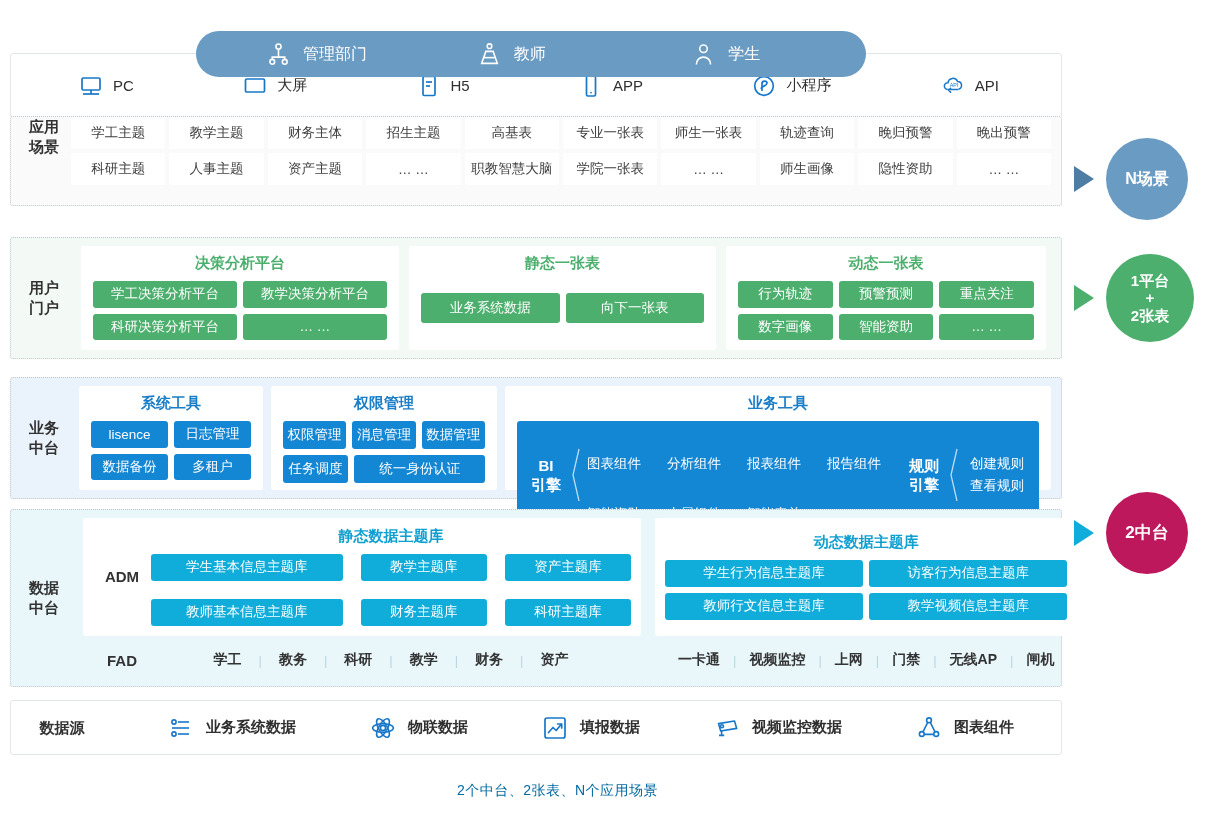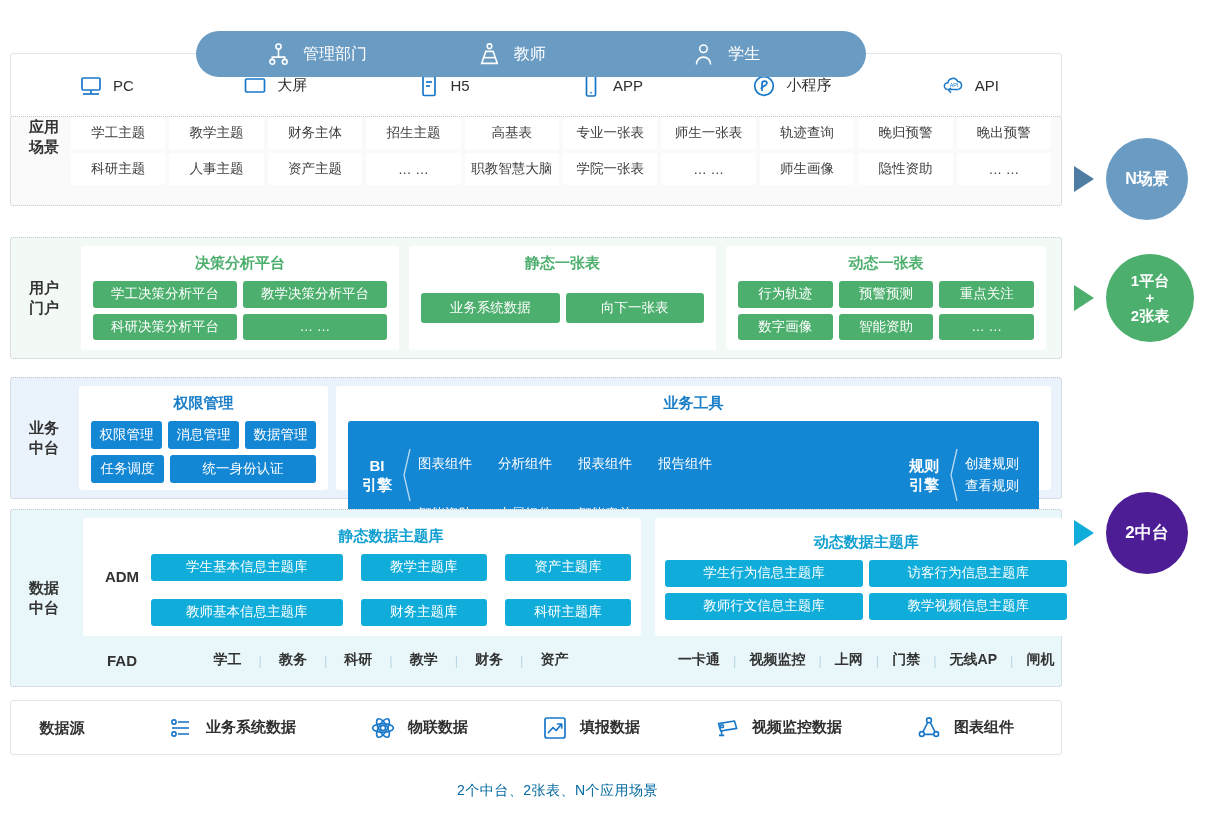--- a/index.html
+++ b/index.html
@@ -224,21 +224,21 @@
   .engine-items {
     display: flex;
     flex-direction: column;
     justify-content: center;
     gap: 4px;
     padding: 0 6px;
   }
   .engine-items .line { display: flex; gap: 14px; }
   .engine-items .line span { font-size: 13.5px; color: #fff; white-space: nowrap; }
   #bi-items .line span { width: 66px; margin-top: 28px; }
-  #rule-items .line span { width: 64px; }
+  #rule-items .line span { width: 64px; text-align: center; }
   .engine-spacer { flex: 1; }
 
   
   #data-section {
     left: 10px; top: 509px;
     width: 1052px; height: 178px;
     background: #e9f7fb;
     display: flex;
     align-items: stretch;
     padding: 8px 10px 8px 6px;
@@ -348,21 +348,21 @@
     color: #fff;
     font-weight: bold;
     line-height: 1.14;
     text-align: center;
   }
   #badge-scene { left: 1074px; top: 138px; }
   #badge-scene .circle { width: 82px; height: 82px; background: #6a9bc3; font-size: 16px; }
   #badge-portal { left: 1074px; top: 254px; }
   #badge-portal .circle { width: 88px; height: 88px; background: #4caf6d; font-size: 15px; }
   #badge-mid { left: 1074px; top: 492px; }
-  #badge-mid .circle { width: 82px; height: 82px; background: #4c1d95; font-size: 17px; }
+  #badge-mid .circle { width: 82px; height: 82px; background: #be185d; font-size: 17px; }
 
   
   #footer-caption {
     position: absolute;
     left: 0; top: 782px;
     width: 1115px;
     text-align: center;
     font-size: 14px;
     color: #0369a1;
     letter-spacing: 0.5px;
@@ -539,20 +539,29 @@
     </div>
   </div>
 </div>
 
 <div id="biz-section" class="dotted-section">
   <div class="row-label">
     <div>业务</div>
     <div>中台</div>
   </div>
 
+  <div class="portal-card blue" id="biz-card-1">
+    <div class="card-title">系统工具</div>
+    <div class="chip-grid">
+      <div class="chip-blue">lisence</div>
+      <div class="chip-blue">日志管理</div>
+      <div class="chip-blue">数据备份</div>
+      <div class="chip-blue">多租户</div>
+    </div>
+  </div>
 
   <div class="portal-card blue" id="biz-card-2">
     <div class="card-title">权限管理</div>
     <div>
       <div class="grid-a">
         <div class="chip-blue">权限管理</div>
         <div class="chip-blue">消息管理</div>
         <div class="chip-blue">数据管理</div>
       </div>
       <div class="grid-b">

